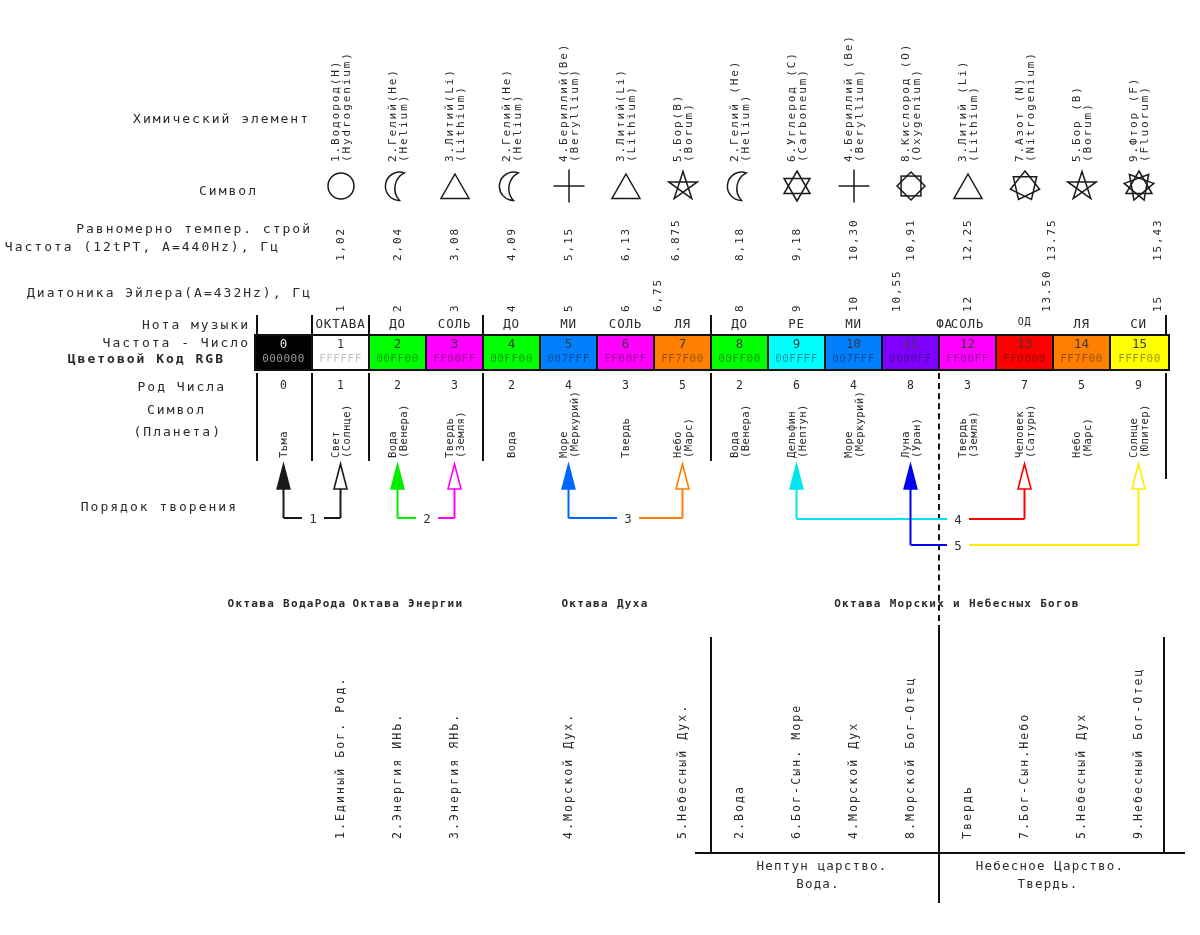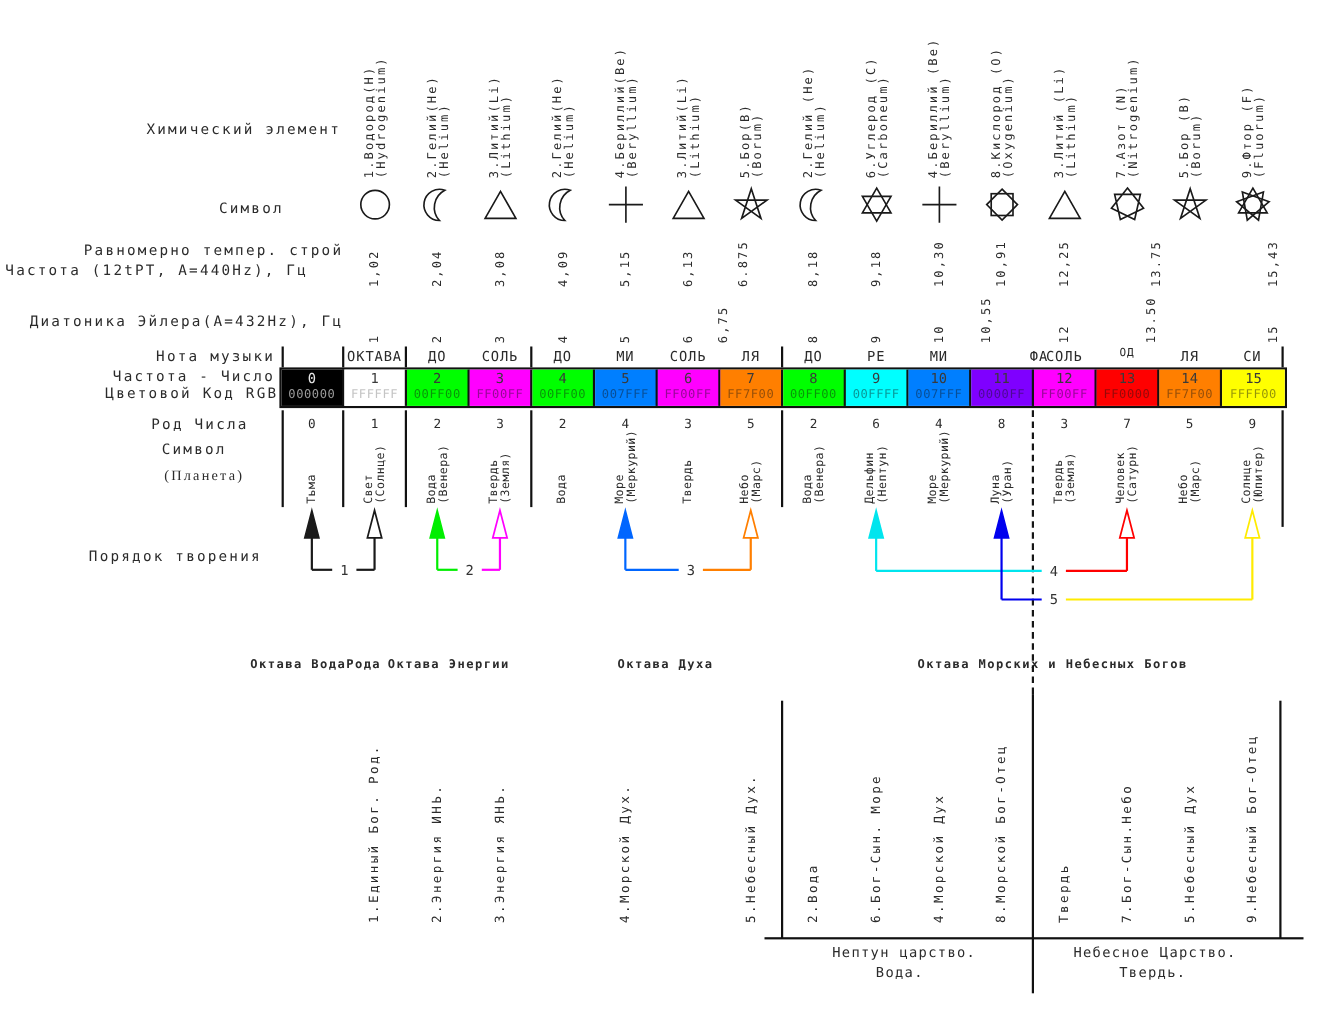--- a/index.html
+++ b/index.html
@@ -29,24 +29,24 @@
 
 <div id="diagram">
 
   <div class="rowlabel" style="right:890px;top:111px;">Химический элемент</div>
   <div class="rowlabel" style="right:942px;top:183px;">Символ</div>
   <div class="rowlabel" style="right:888px;top:221px;">Равномерно темпер. строй</div>
   <div class="rowlabel" style="right:920px;top:239px;">Частота (12tPT, A=440Hz), Гц</div>
   <div class="rowlabel" style="right:888px;top:285px;">Диатоника Эйлера(A=432Hz), Гц</div>
   <div class="rowlabel" style="right:950px;top:317px;">Нота музыки</div>
   <div class="rowlabel" style="right:950px;top:335px;">Частота - Число</div>
-  <div class="rowlabel" style="right:947px;top:351px;">Цветовой Код RGB</div>
+  <div class="rowlabel" style="right:975px;top:351px;font-weight:bold;">Цветовой Код RGB</div>
   <div class="rowlabel" style="right:974px;top:379px;">Род Числа</div>
   <div class="rowlabel" style="right:994px;top:402px;">Символ</div>
-  <div class="rowlabel" style="right:978px;top:424px;font-family:Liberation Serif, serif;">(Планета)</div>
+  <div class="rowlabel" style="right:978px;top:424px;">(Планета)</div>
   <div class="rowlabel" style="right:962px;top:499px;">Порядок творения</div>
 
   <div class="octlabel" style="left:287px;top:597px;">Октава ВодаРода</div>
   <div class="octlabel" style="left:408px;top:597px;">Октава Энергии</div>
   <div class="octlabel" style="left:605px;top:597px;">Октава Духа</div>
   <div class="octlabel" style="left:957px;top:597px;">Октава Морских и Небесных Богов</div>
 
   <div id="colorrow">
       <div class="ccell" style="background: rgb(0, 0, 0);">
         <div class="cnum" style="color: rgb(232, 232, 232);">0</div>

